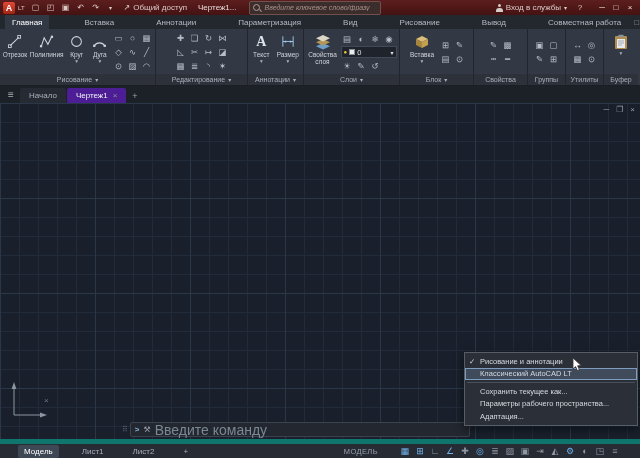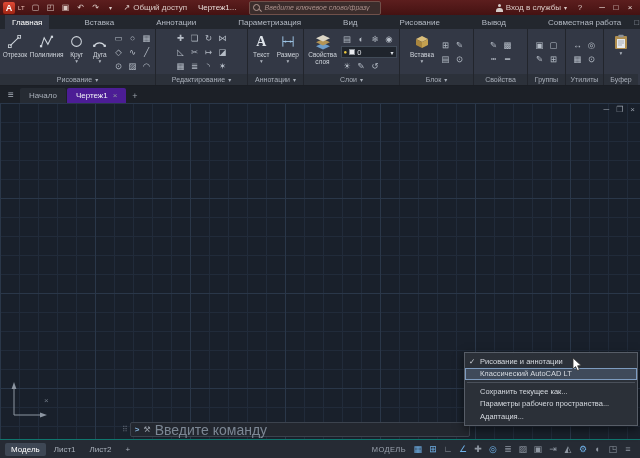--- a/index.html
+++ b/index.html
@@ -106,21 +106,21 @@
     border:1px solid #575d67;box-shadow:0 3px 9px rgba(0,0,0,.55);padding:2px 0;z-index:5;}
   .mitem{position:relative;height:12.5px;display:flex;align-items:center;padding:0 4px 0 15px;
     font-size:7.5px;color:#d5d9df;white-space:nowrap;overflow:hidden;}
   .mitem.checked::before{content:"✓";position:absolute;left:4px;font-size:7.5px;color:#d5d9df;}
   .mitem.highlighted{background:#3f4a5a;outline:1px solid #7e9cc0;outline-offset:-1px;}
   .msep{height:1px;background:#4a505a;margin:2px 2px;}
   .cursor{position:absolute;left:572px;top:255px;z-index:6;}
 
   
   .statusbar{position:absolute;left:0;right:0;bottom:0;height:19px;background:#262b34;
-    border-top:1px solid #0f766e;display:flex;align-items:center;padding:0 5px;gap:2px;font-size:8px;}
+    border-top:5px solid #0f766e;display:flex;align-items:center;padding:0 18px;gap:17px;font-size:8px;}
   .stab{padding:2px 6px;color:#a9b0ba;border-radius:2px;}
   .stab.active{background:#3e4754;color:#fff;}
   .space-label{margin-left:auto;margin-right:3px;color:#9aa2ad;font-size:7.5px;letter-spacing:.4px;}
   .sicons{display:flex;align-items:center;gap:1px;}
   .sicon{width:14px;height:14px;display:flex;align-items:center;justify-content:center;
     font-size:9px;color:#8f97a2;}
   .sicon.active{color:#6fb1e8;}
 </style>
 </head>
 <body>

